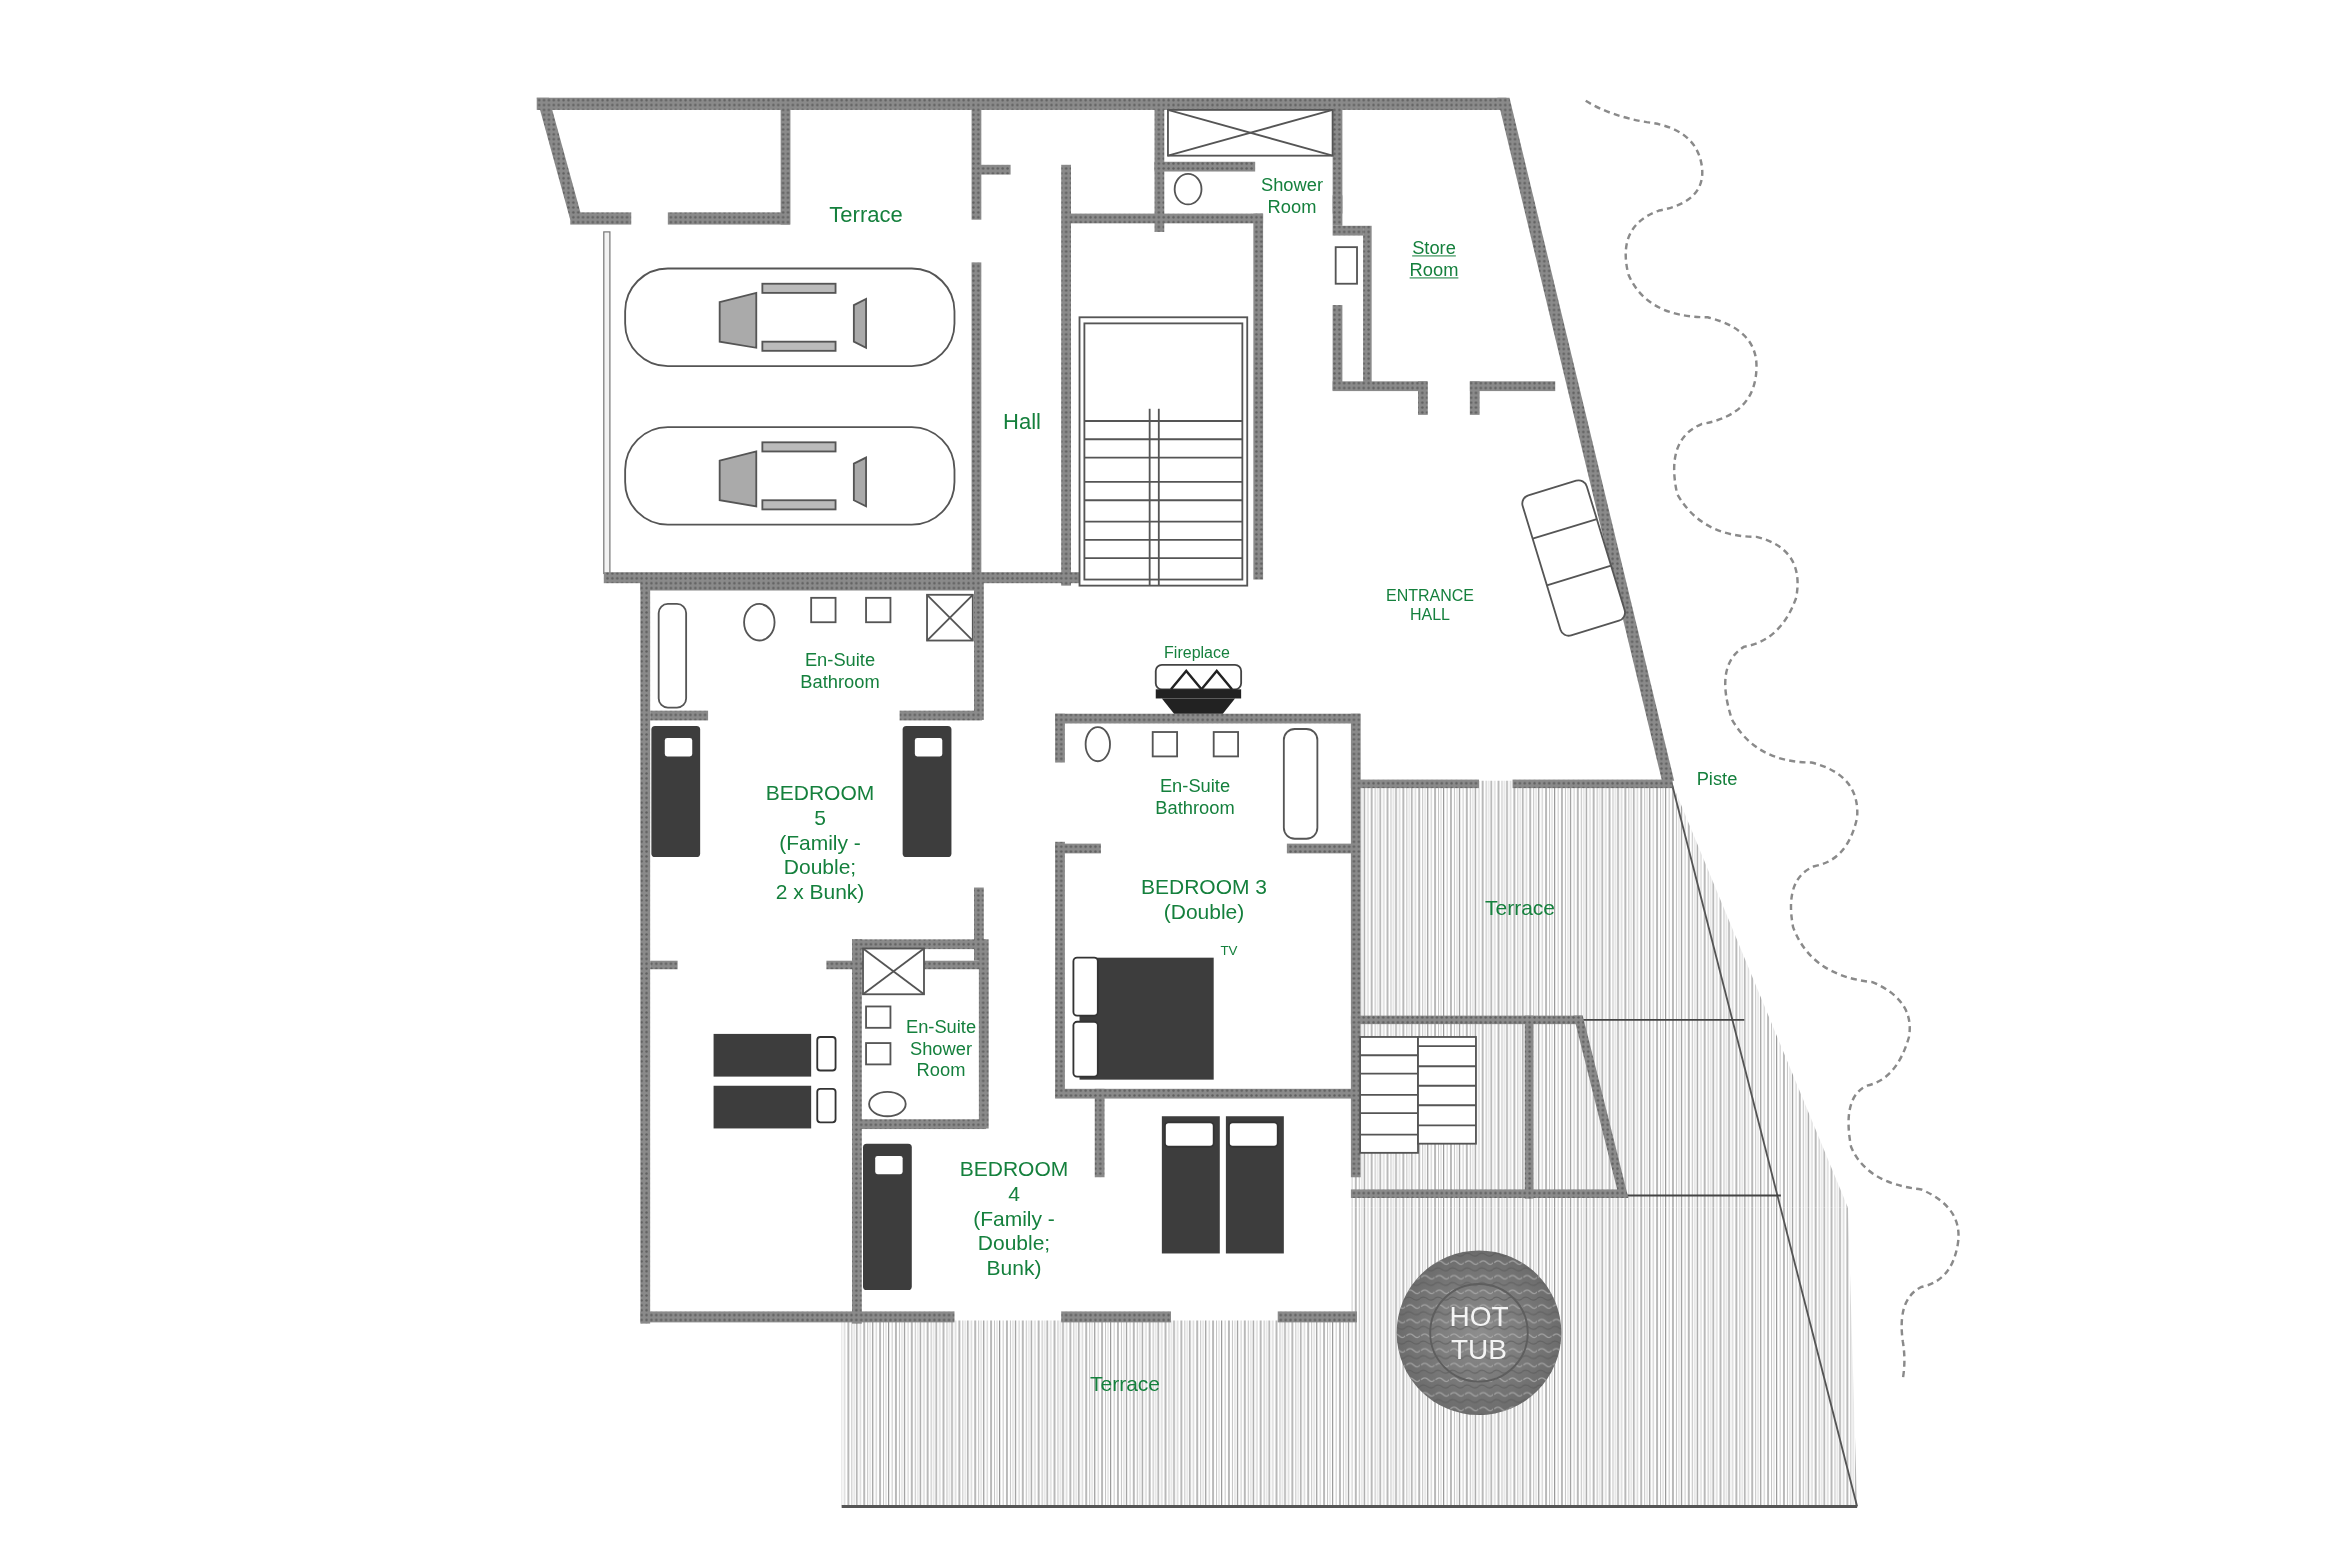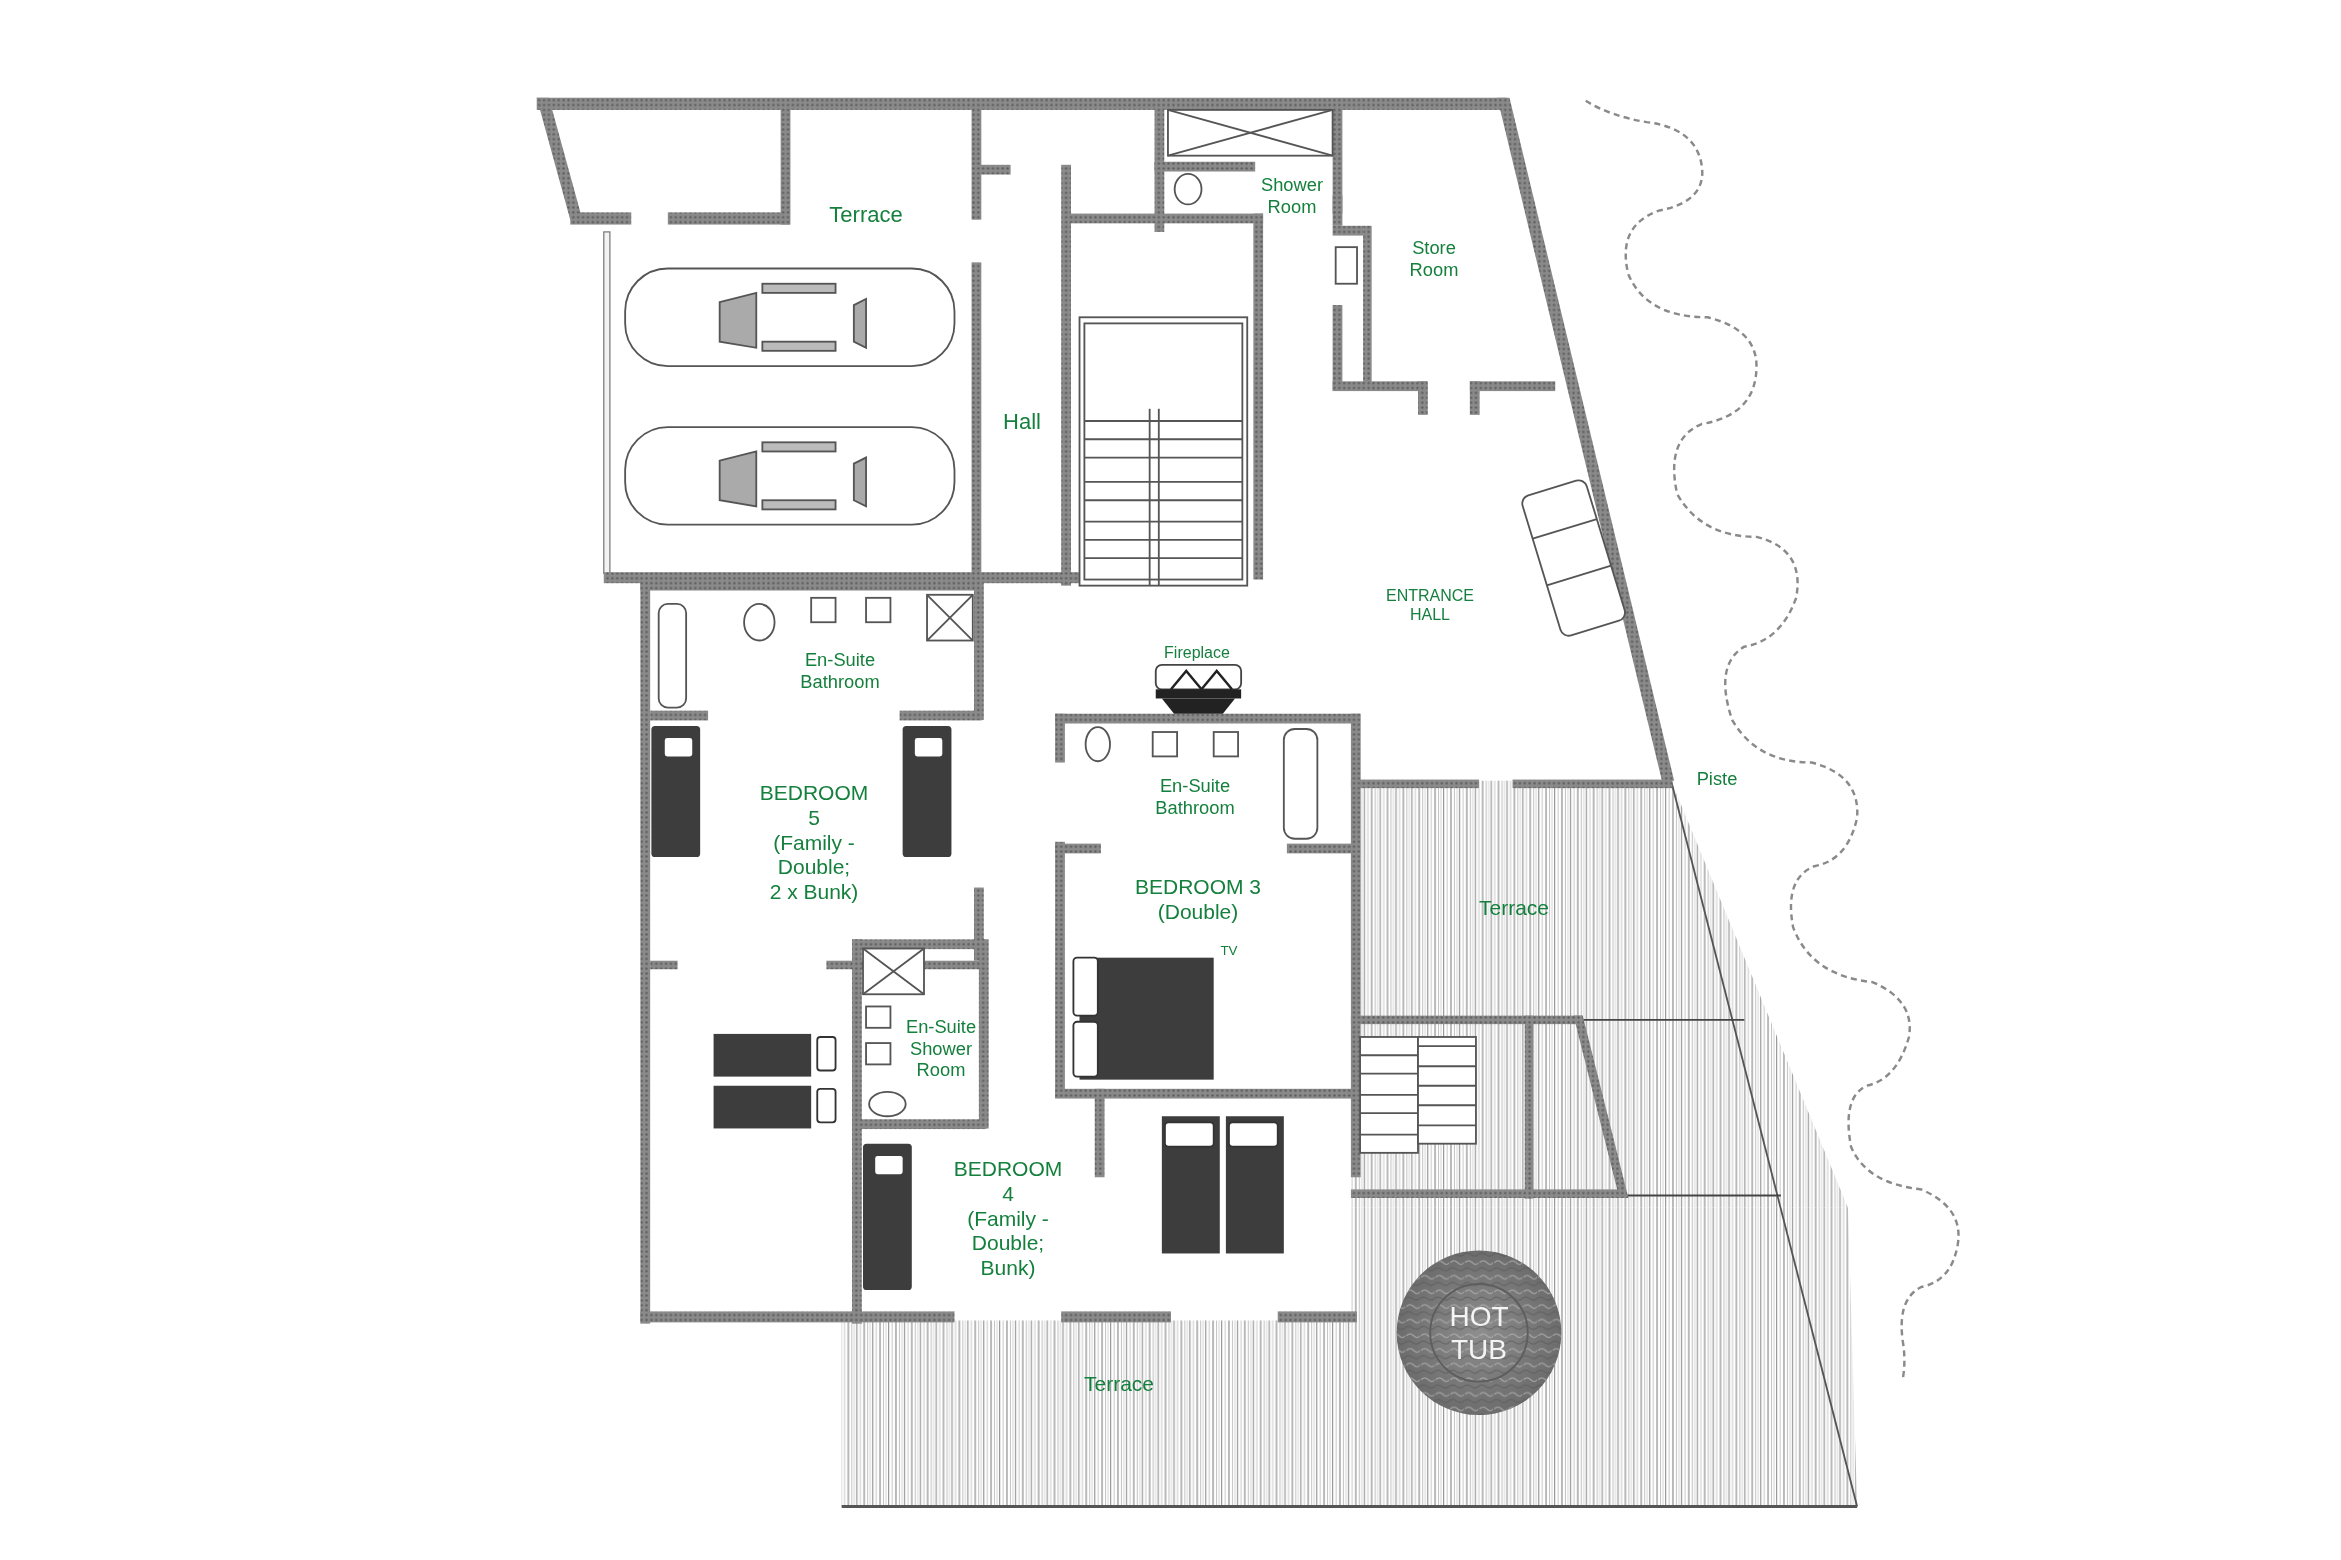--- a/index.html
+++ b/index.html
@@ -1,20 +1,20 @@
 <!DOCTYPE html>
 <html style="font-size:9.8px"><head>
 <meta charset="utf-8">
 <style>
   html, body { margin:0; padding:0; background:#ffffff; }
   body { width:2342px; height:1561px; position:relative; overflow:hidden; font-family:"Liberation Sans", sans-serif; }
   #plan { position:absolute; left:0; top:0; width:2342px; height:1561px; }
   .lbl { position:absolute; color:#15803d; text-align:center; line-height:1.18; transform:translate(-50%,-50%); white-space:nowrap; }
   .lbl-sm { font-size:18.3px; }
-  .lbl-md { font-size:21px; }
+  .lbl-md { font-size:21px;margin-left:6px; }
   .lbl-lg { font-size:22px; }
   .lbl-xl { font-size:16px; }
   .lbl-white { color:#f4f4f4; font-size:28px; }
 </style>
 </head>
 <body>
 
 <svg id="plan" viewBox="0 0 3840 2559" xmlns="http://www.w3.org/2000/svg">
   <defs>
     <pattern id="wallpat" width="8" height="8" patternUnits="userSpaceOnUse">
@@ -248,21 +248,21 @@
 </svg>
 
 <div class="lbl lbl-lg" style="left:866px;top:215px;">Terrace</div>
 <div class="lbl lbl-lg" style="left:1022px;top:422px;">Hall</div>
 
 <div class="lbl lbl-sm" style="left:1292px;top:196px;">
   <div>Shower</div>
   <div>Room</div>
 </div>
 
-<div class="lbl lbl-sm" style="left:1434px;top:259px;">
+<div class="lbl lbl-sm" style="left:1434px;top:259px;text-decoration:underline;">
   <div>Store</div>
   <div>Room</div>
 </div>
 
 <div class="lbl lbl-xl" style="left:1430px;top:606px;">
   <div>ENTRANCE</div>
   <div>HALL</div>
 </div>
 
 <div class="lbl lbl-sm" style="left:1197px;top:653px;font-size:16px;">Fireplace</div>

